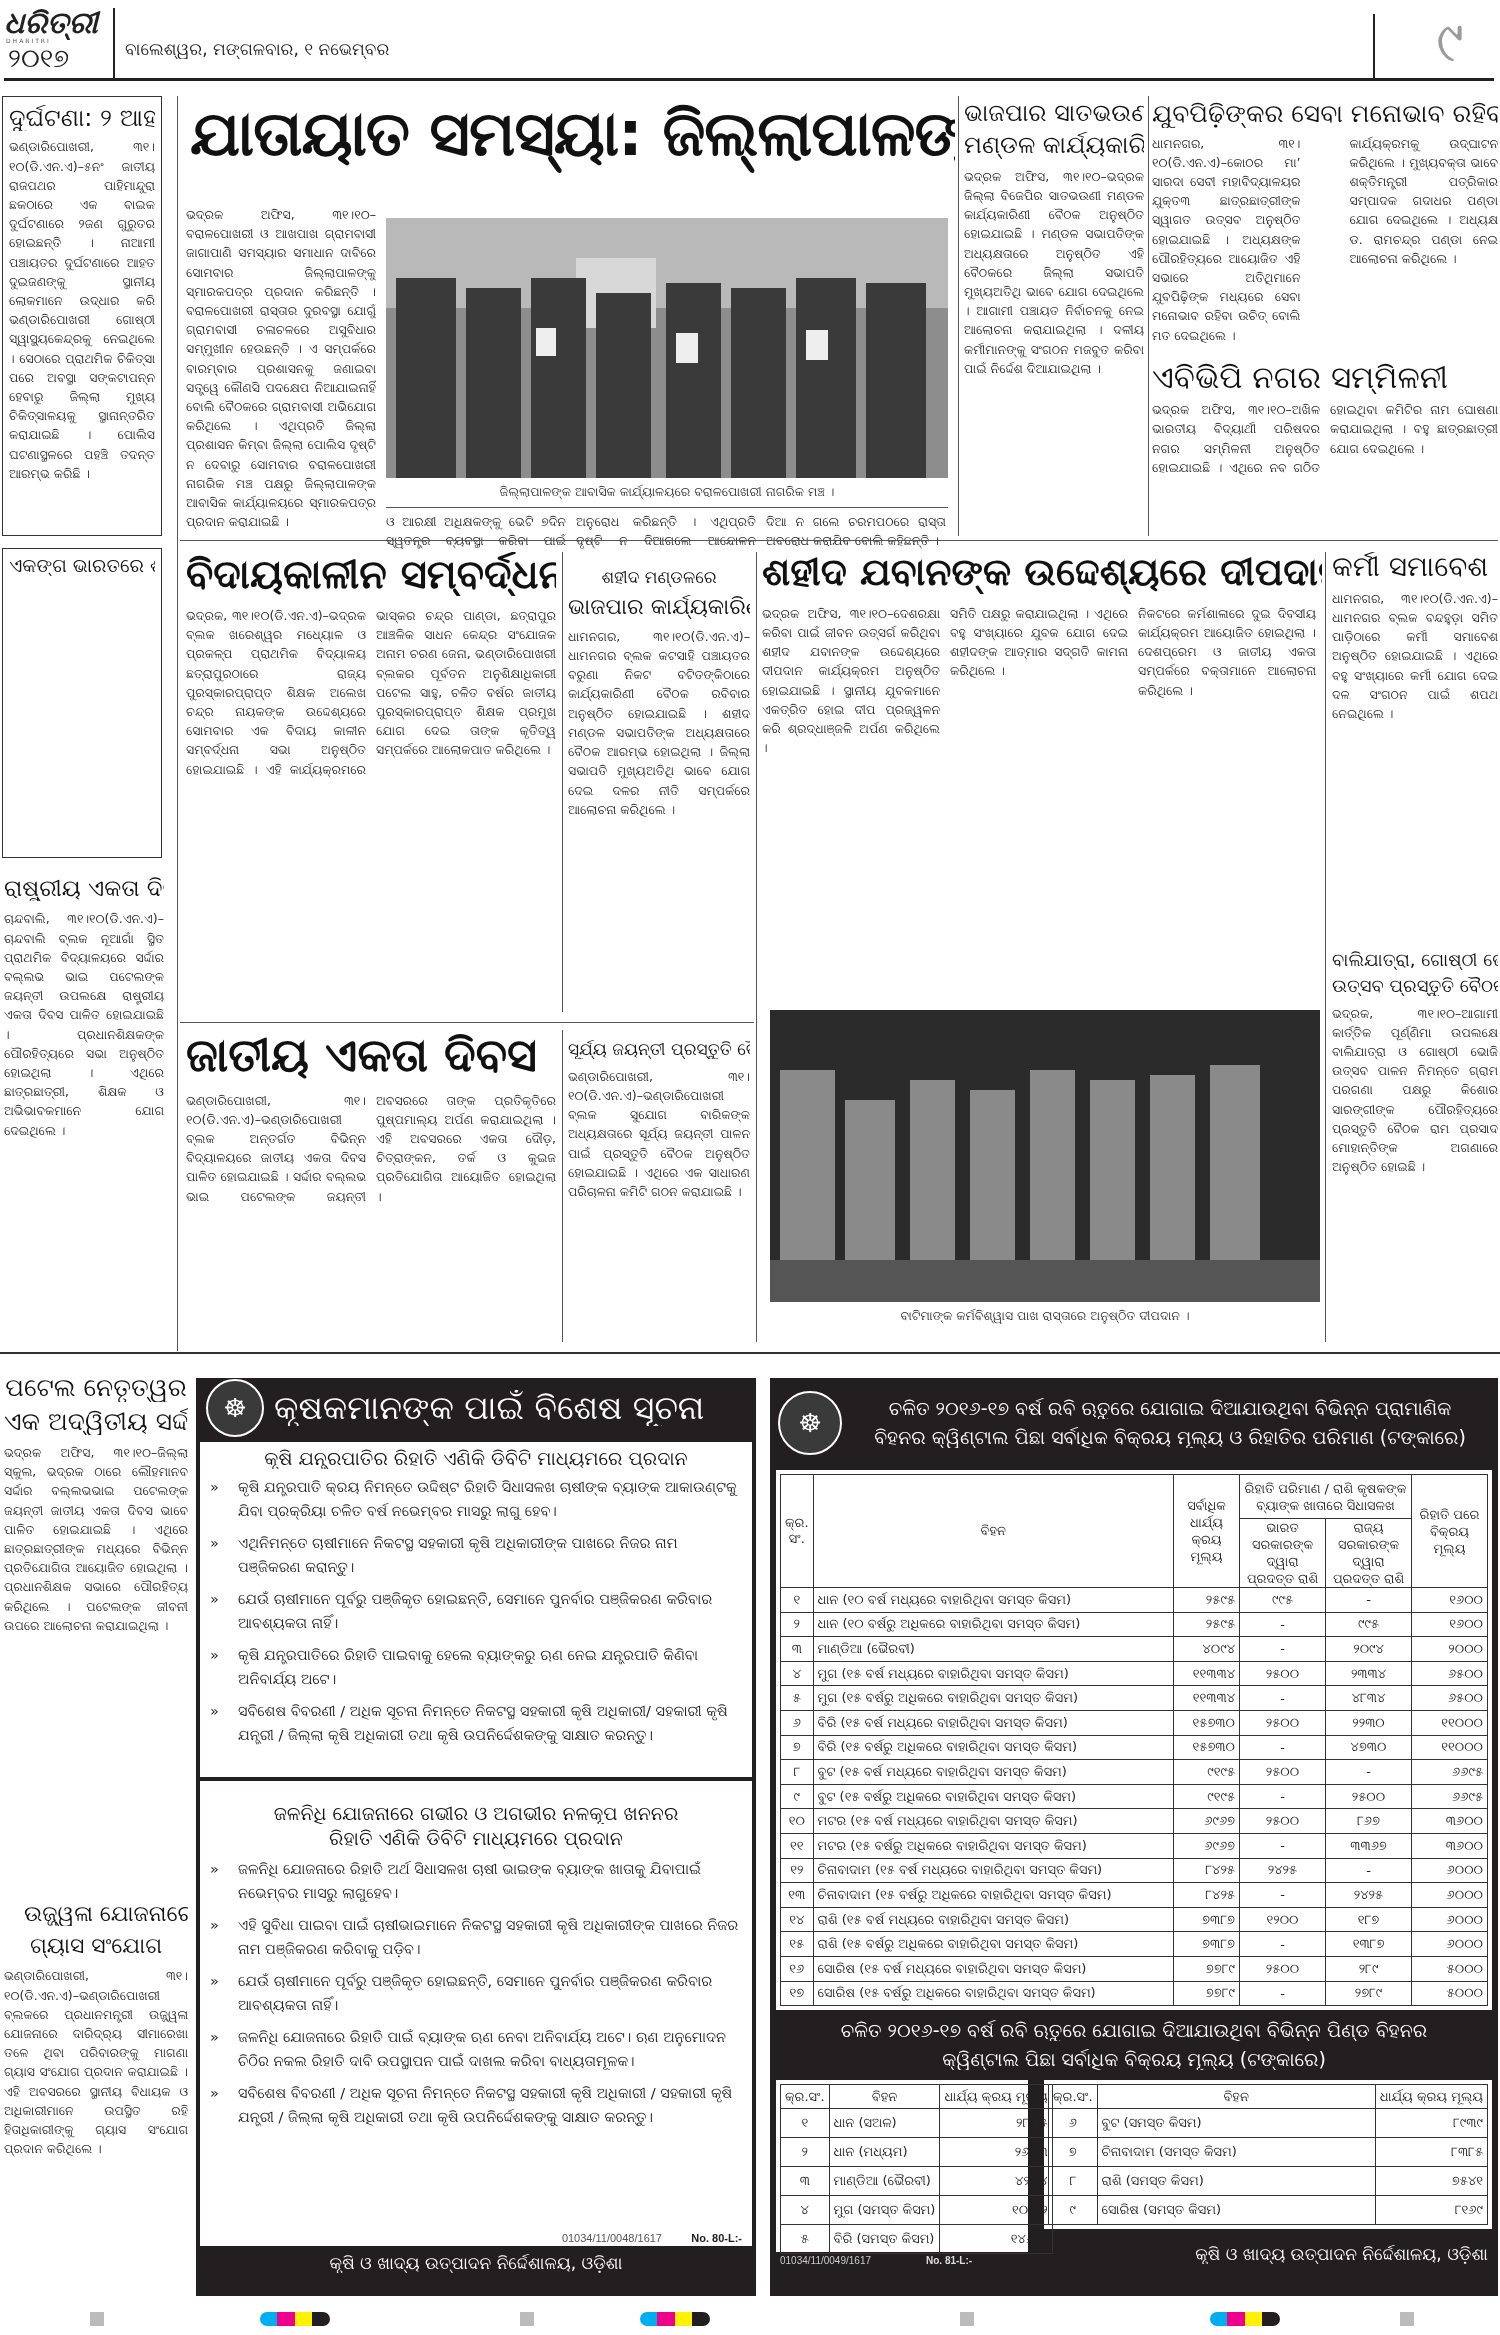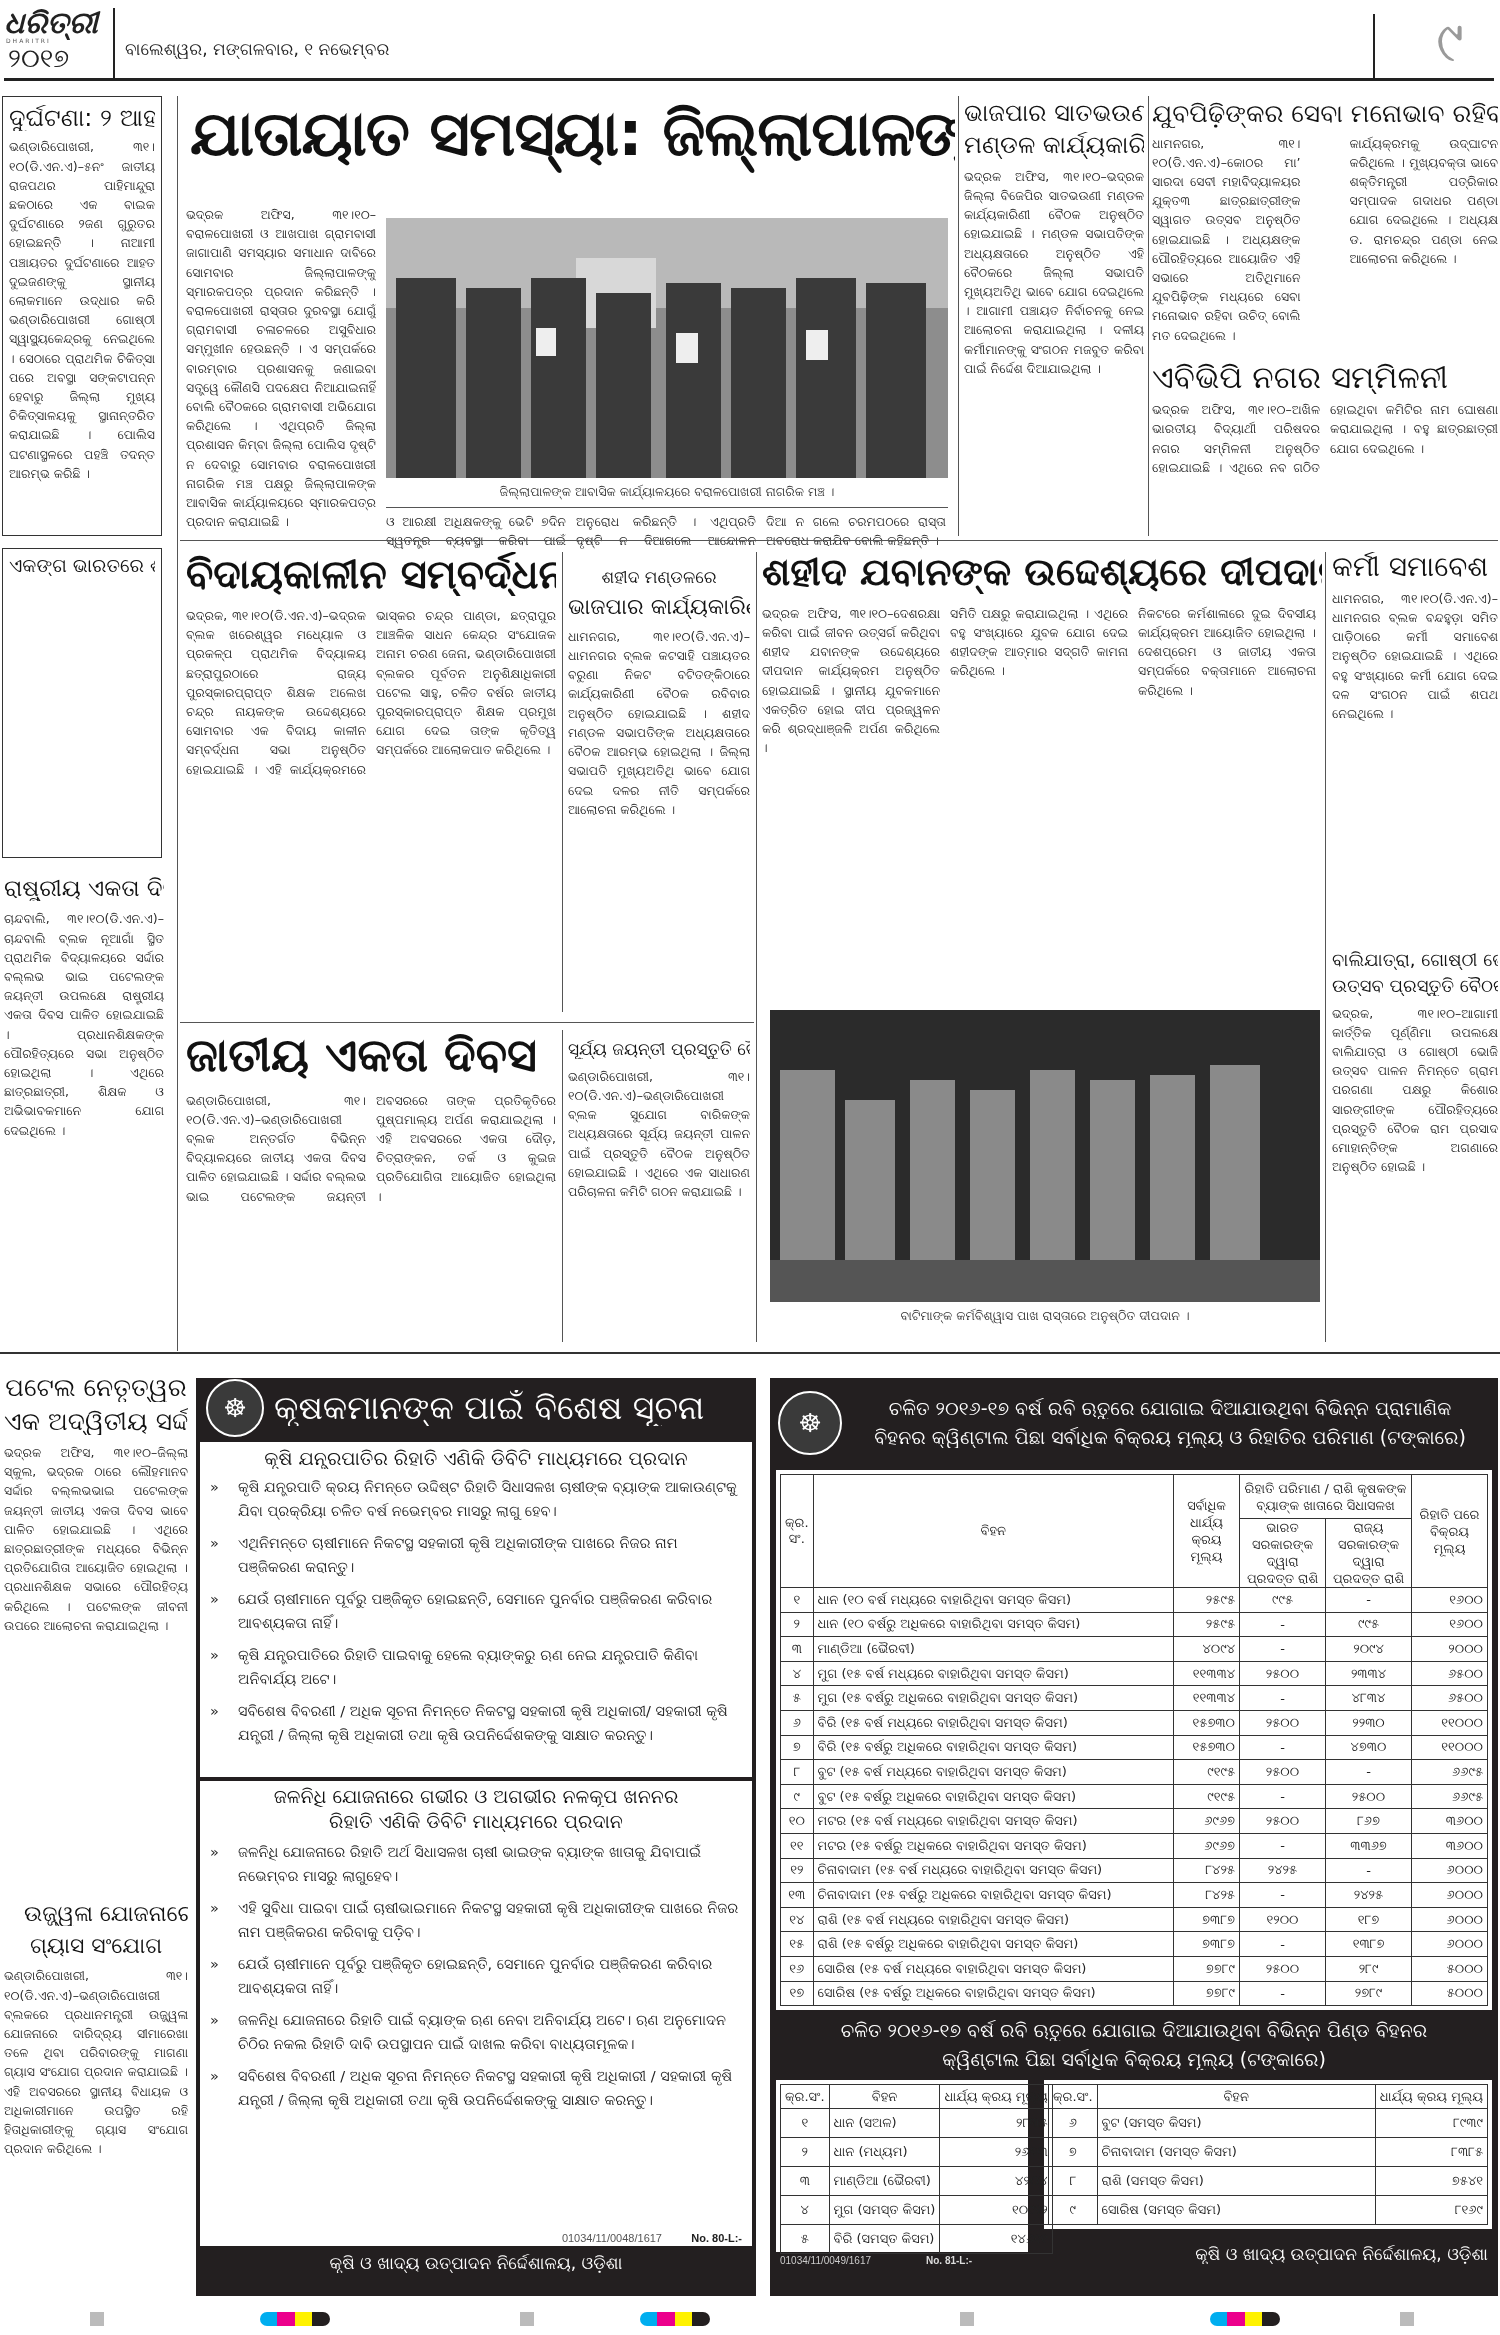--- a/index.html
+++ b/index.html
@@ -208,21 +208,21 @@
       <div class="b">
           <span class="mk">»</span>
           <span>କୃଷି ଯନ୍ତ୍ରପାତିରେ ରିହାତି ପାଇବାକୁ ହେଲେ ବ୍ୟାଙ୍କରୁ ଋଣ ନେଇ ଯନ୍ତ୍ରପାତି କିଣିବା ଅନିବାର୍ଯ୍ୟ ଅଟେ।</span>
         </div>
       <div class="b">
           <span class="mk">»</span>
           <span>ସବିଶେଷ ବିବରଣୀ / ଅଧିକ ସୂଚନା ନିମନ୍ତେ ନିକଟସ୍ଥ ସହକାରୀ କୃଷି ଅଧିକାରୀ/ ସହକାରୀ କୃଷି ଯନ୍ତ୍ରୀ / ଜିଲ୍ଲା କୃଷି ଅଧିକାରୀ ତଥା କୃଷି ଉପନିର୍ଦ୍ଦେଶକଙ୍କୁ ସାକ୍ଷାତ କରନ୍ତୁ।</span>
         </div>
     </div>
   </div>
-  <div style="background:#fff;margin:4px 4px 0;height:465px;padding:5px 10px;position:relative;">
+  <div style="background:#fff;margin:4px 4px 0;height:465px;padding:22px 10px;position:relative;">
     <div class="hl" style="font-size:19px;text-align:center;">ଜଳନିଧି ଯୋଜନାରେ ଗଭୀର ଓ ଅଗଭୀର ନଳକୂପ ଖନନର</div>
     <div class="hl" style="font-size:19px;text-align:center;margin:4px 0 8px;">ରିହାତି ଏଣିକି ଡିବିଟି ମାଧ୍ୟମରେ ପ୍ରଦାନ</div>
     <div class="ad-bullets">
       <div class="b">
           <span class="mk">»</span>
           <span>ଜଳନିଧି ଯୋଜନାରେ ରିହାତି ଅର୍ଥ ସିଧାସଳଖ ଚାଷୀ ଭାଇଙ୍କ ବ୍ୟାଙ୍କ ଖାତାକୁ ଯିବାପାଇଁ ନଭେମ୍ବର ମାସରୁ ଲାଗୁହେବ।</span>
         </div>
       <div class="b">
           <span class="mk">»</span>
           <span>ଏହି ସୁବିଧା ପାଇବା ପାଇଁ ଚାଷୀଭାଇମାନେ ନିକଟସ୍ଥ ସହକାରୀ କୃଷି ଅଧିକାରୀଙ୍କ ପାଖରେ ନିଜର ନାମ ପଞ୍ଜିକରଣ କରିବାକୁ ପଡ଼ିବ।</span>

